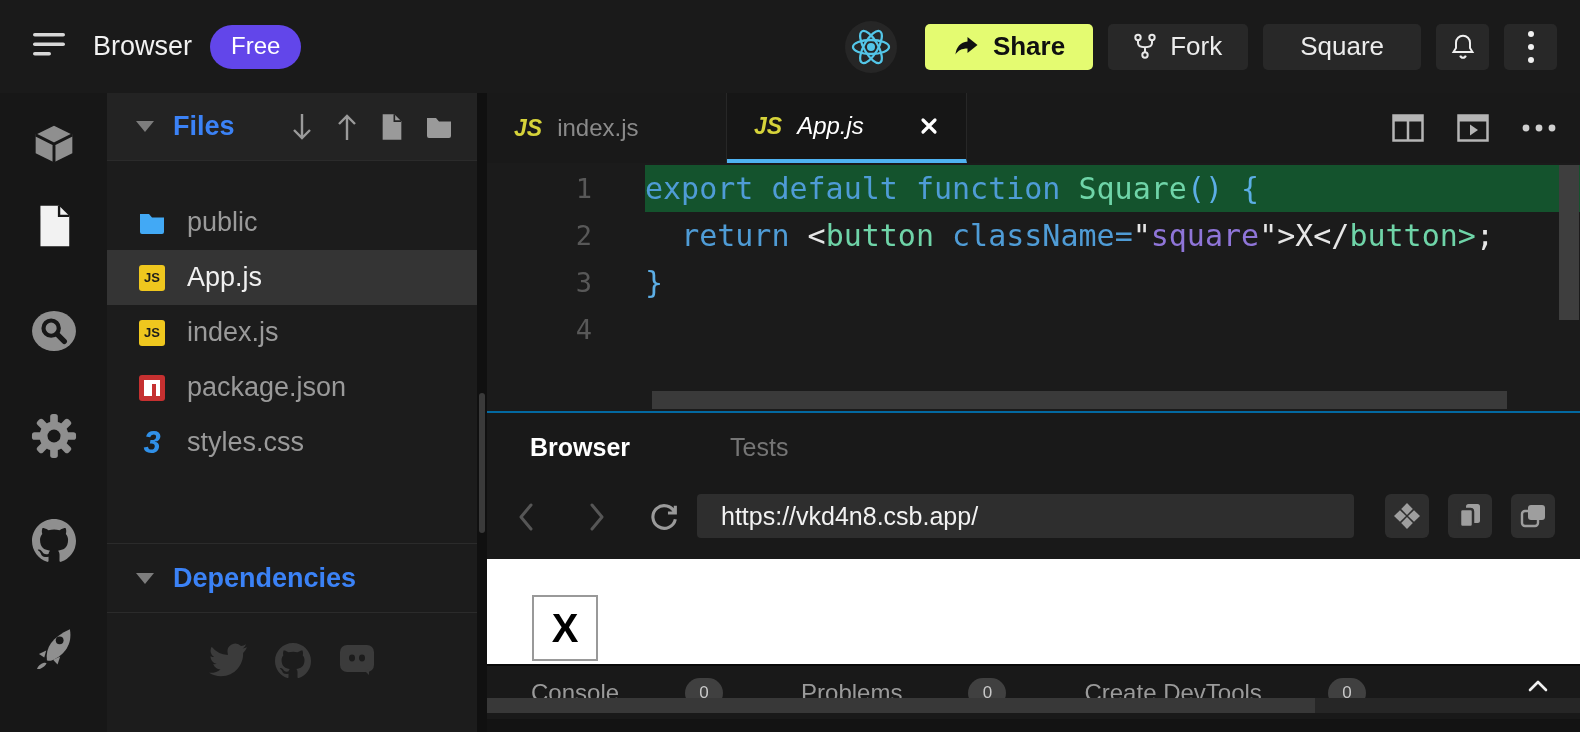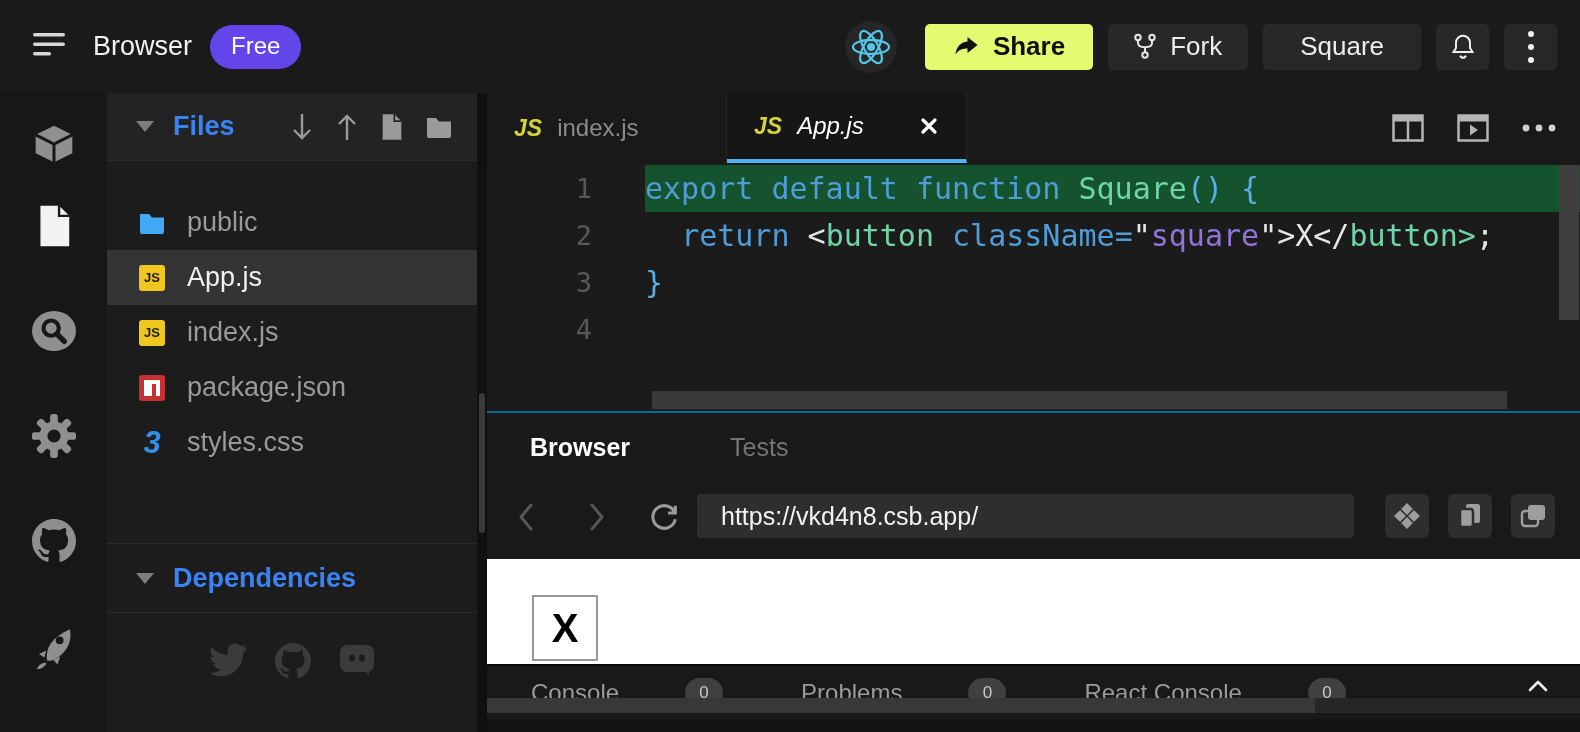--- a/index.html
+++ b/index.html
@@ -445,21 +445,21 @@
   <div class="console-bar" id="console-bar">
       <div class="console-tab">
         <span class="label">Console</span>
         <span class="badge">0</span>
       </div>
       <div class="console-tab">
         <span class="label">Problems</span>
         <span class="badge">0</span>
       </div>
       <div class="console-tab">
-        <span class="label">React Console</span>
+        <span class="label">Create DevTools</span>
         <span class="badge">0</span>
       </div>
     </div>
   <span class="console-chevron"><svg width="24" height="16" viewBox="0 0 24 16">
         <path d="M4 12 L12 4 L20 12" stroke="#f0f0f0" stroke-width="2.6" fill="none" stroke-linecap="round" stroke-linejoin="round"></path>
       </svg></span>
   <div class="bottom-strip">
     <div class="thumb"></div>
   </div>
 </div>

